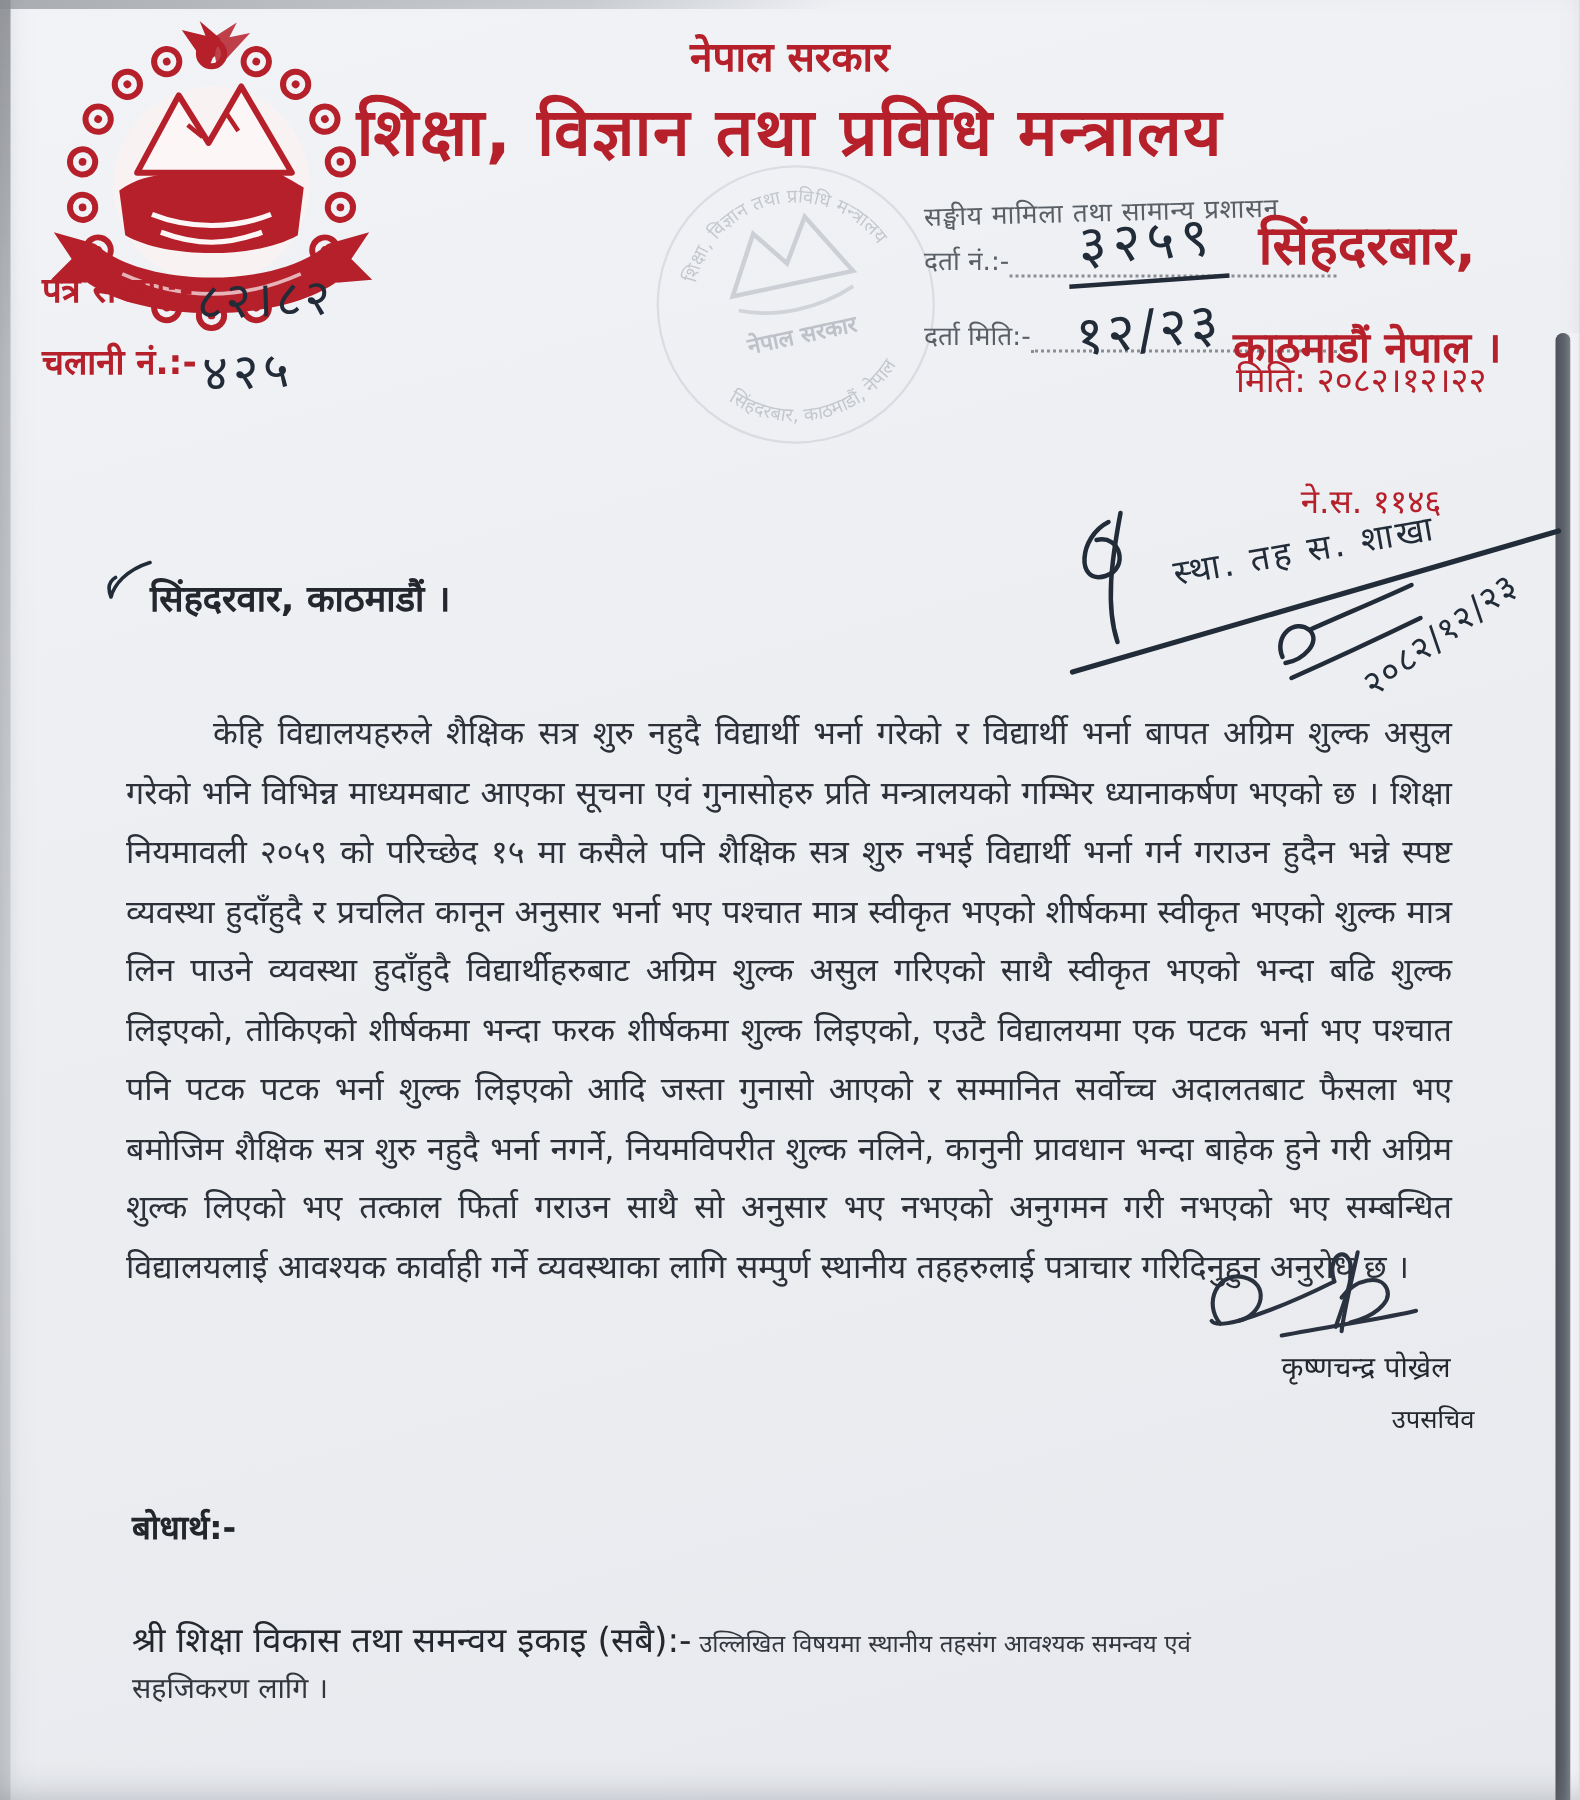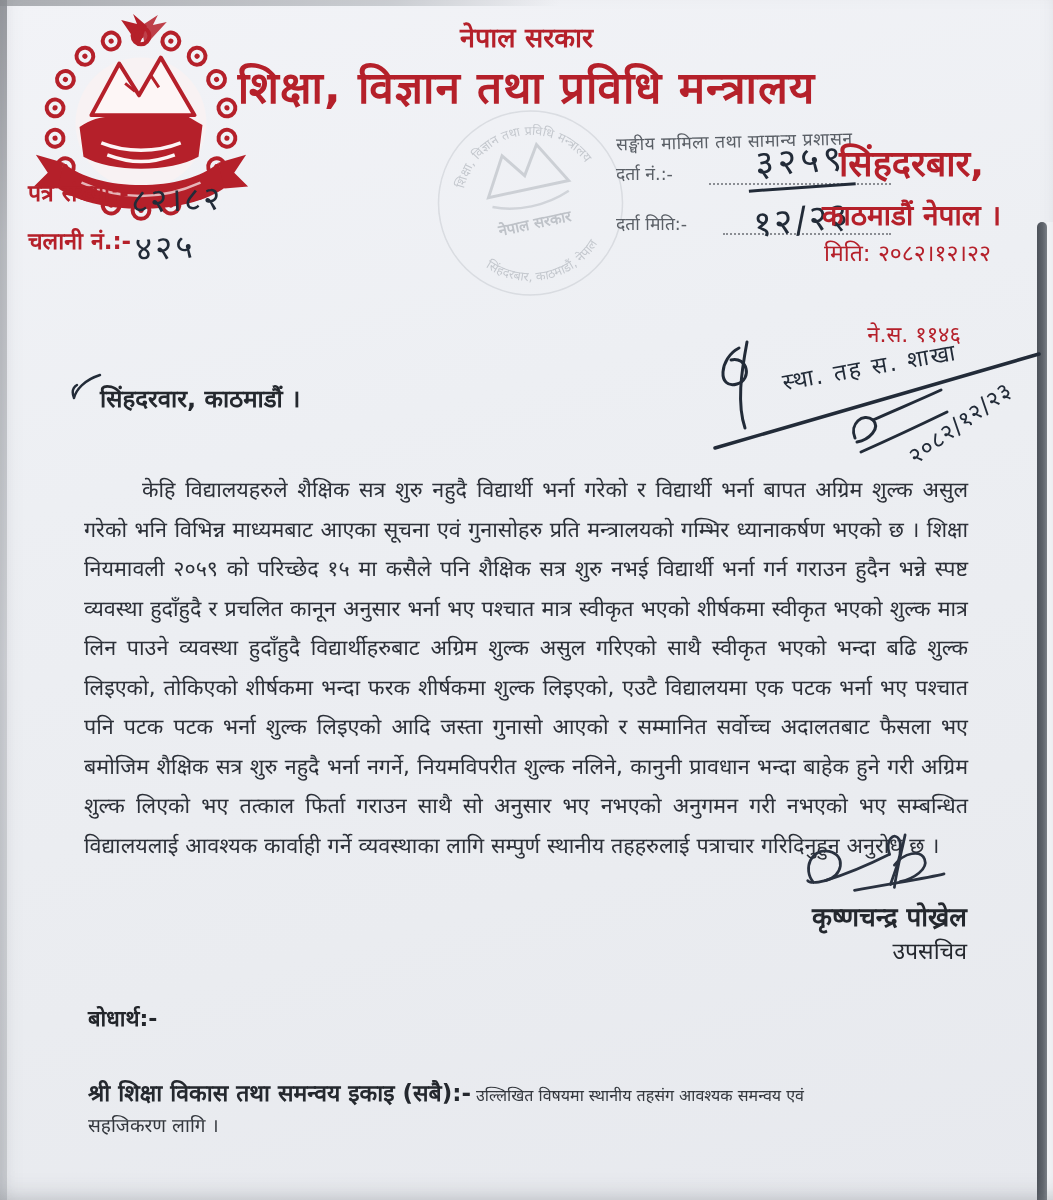--- a/index.html
+++ b/index.html
@@ -36,30 +36,30 @@
   .hand-letterno { font-size:33px; transform:rotate(-2deg); margin-left:2px; letter-spacing:2px; }
   .hand-chalani { font-size:33px; transform:rotate(-3deg); margin-left:4px; letter-spacing:3px; }
 
   
   .watermark { position:absolute; left:428px; top:103px; width:205px; height:200px;
     opacity:.5; transform:rotate(-12deg); }
 
   
   .rstamp { position:absolute; left:616px; top:128px; width:275px; color:#5a5f66; }
   .rstamp .office { font-size:17.5px; transform:rotate(-1.5deg); letter-spacing:.5px; white-space:nowrap; }
-  .rstamp .row { display:flex; align-items:flex-end; margin-top:9px;gap:36px; }
+  .rstamp .row { display:flex; align-items:flex-end; margin-top:9px; }
   .rstamp .lbl { font-size:17.5px; white-space:nowrap; }
   .rstamp .dots { border-bottom:2px dotted #8a8d93; flex:1; height:18px; position:relative; }
   .hand-regno { position:absolute; left:38px; bottom:-6px; font-size:36px; transform:rotate(-4deg);
     letter-spacing:4px; border-bottom:3px solid #222b38; padding:0 8px 2px 8px; }
   .hand-regdate { position:absolute; left:30px; bottom:-10px; font-size:36px; transform:rotate(-6deg); letter-spacing:2px; }
 
   .addr-right { position:absolute; right:52px; top:138px; text-align:center; color:#b5202a; }
   .addr-right .l1 { font-size:36px; font-weight:700; }
-  .addr-right .l2 { font-size:28px; font-weight:700; margin-top:8px; }
+  .addr-right .l2 { font-size:28px; font-weight:700; margin-top:24px; }
   .date-line { position:absolute; right:62px; top:236px; color:#b5202a; font-size:23px; font-weight:500; }
   .era-line  { position:absolute; right:92px; top:274px; color:#b5202a; font-size:22px; font-weight:500;margin-top:44px; }
 
   
   .subject { position:absolute; left:185px; top:303px; font-size:23px; font-weight:600; color:#23262b; white-space:nowrap; }
 
   
   .note { position:absolute; left:703px; top:320px; width:348px; height:170px; color:#222b38; }
   .note svg { position:absolute; inset:0; }
   .note .t1 { position:absolute; left:78px; top:30px; font-size:23px; transform:rotate(-10deg); letter-spacing:2px; white-space:nowrap; }
@@ -68,28 +68,28 @@
   
   .addressee { position:absolute; left:100px; top:376px; font-size:24px; font-weight:600; color:#24282e; line-height:46px; }
   .tick { position:absolute; left:70px; top:372px; width:32px; height:30px; }
 
   
   .body-par { position:absolute; left:84px; top:470px; width:884px;
     font-size:21.5px; line-height:39.5px; text-align:justify; text-indent:58px; color:#2c3038; }
 
   
   .sig-svg { position:absolute; left:798px; top:828px; width:185px; height:78px; }
-  .sig-name { position:absolute; right:86px; top:898px; font-size:26px; font-weight:700; color:#24282e; }
-  .sig-post { position:absolute; right:86px; top:934px; font-size:23px; font-weight:500; color:#24282e; }
+  .sig-name { position:absolute; right:86px; top:898px; font-size:19px; font-weight:400; color:#24282e; }
+  .sig-post { position:absolute; right:70px; top:934px; font-size:17px; font-weight:500; color:#24282e; }
 
   
   .cc-head  { position:absolute; left:88px; top:1002px; font-size:22px; font-weight:700; color:#23262b; }
   .cc-item1 { position:absolute; left:88px; top:1040px; font-size:22px; font-weight:600; color:#24282e; }
   .cc-item2 { position:absolute; left:88px; top:1076px; color:#24282e; white-space:nowrap; }
-  .cc-item2 .b { font-size:23px; font-weight:700; }
+  .cc-item2 .b { font-size:23px; font-weight:400; }
   .cc-item2 .r { font-size:16px; font-weight:400; color:#33373d; }
   .cc-cont  { position:absolute; left:88px; top:1112px; font-size:19px; color:#33373d; }
 </style>
 </head>
 <body>
 
 <div class="page">
 
   <div class="scan-left"></div>
   <div class="scan-top"></div>

